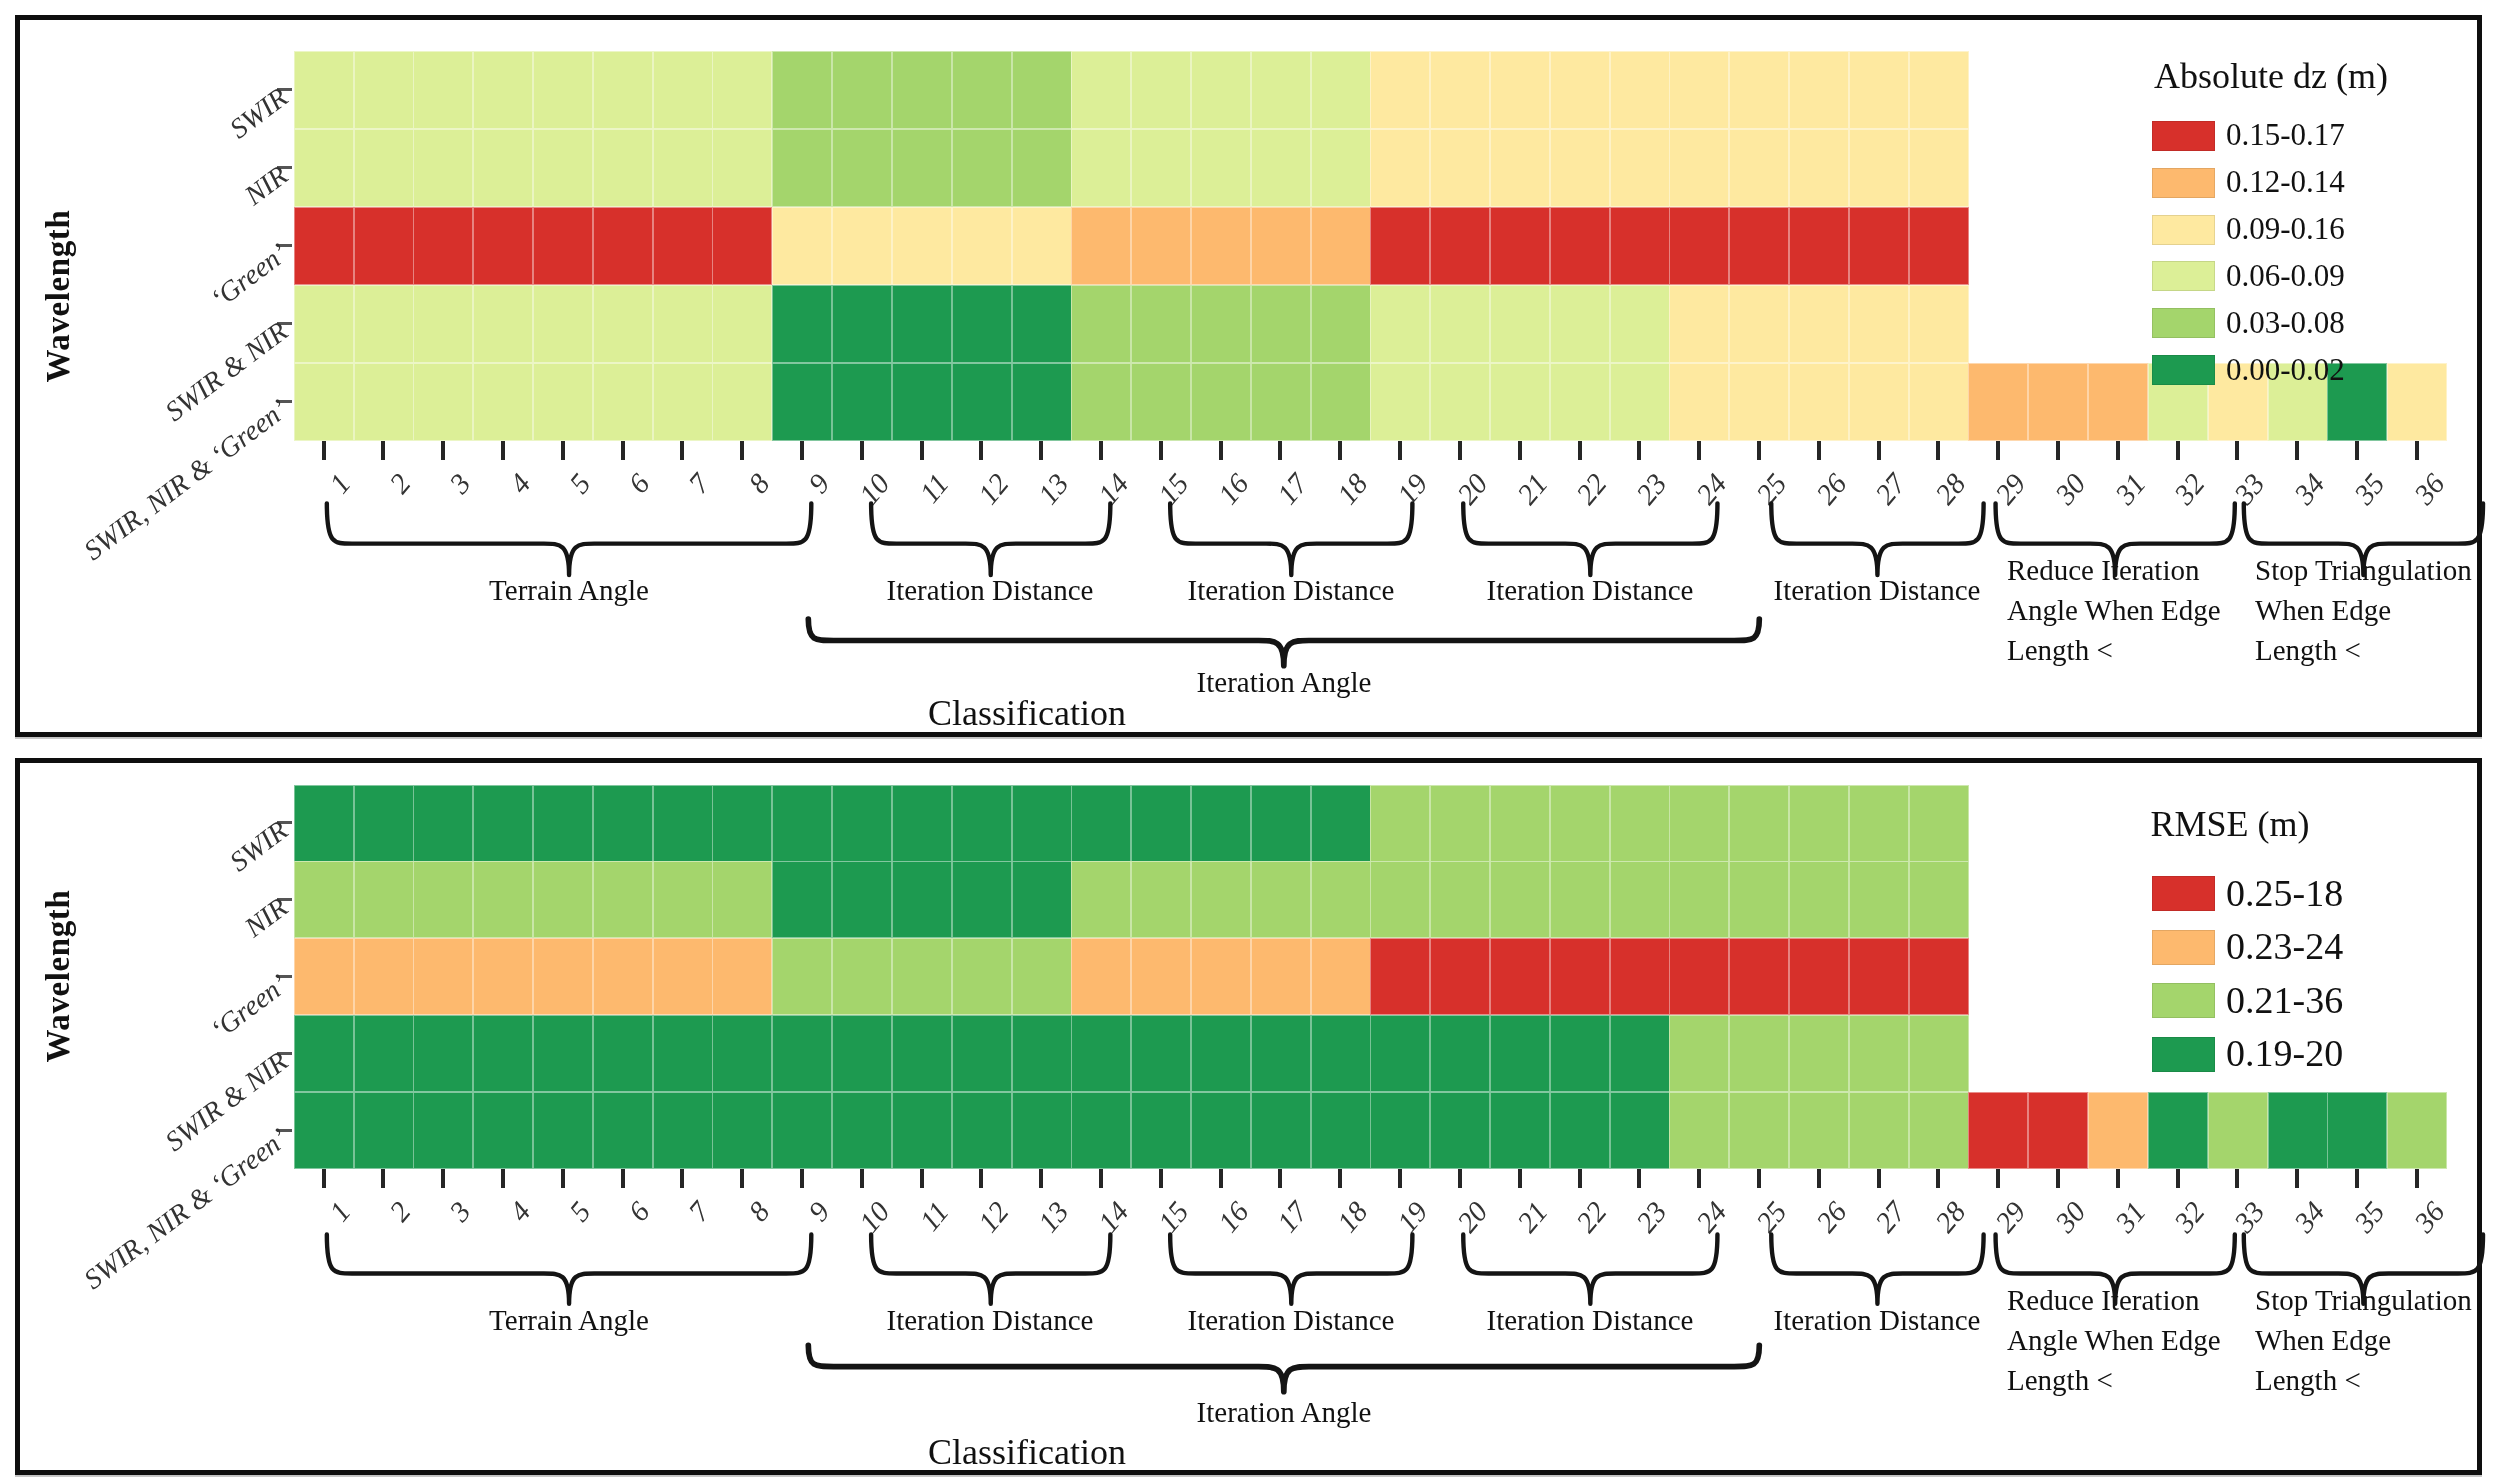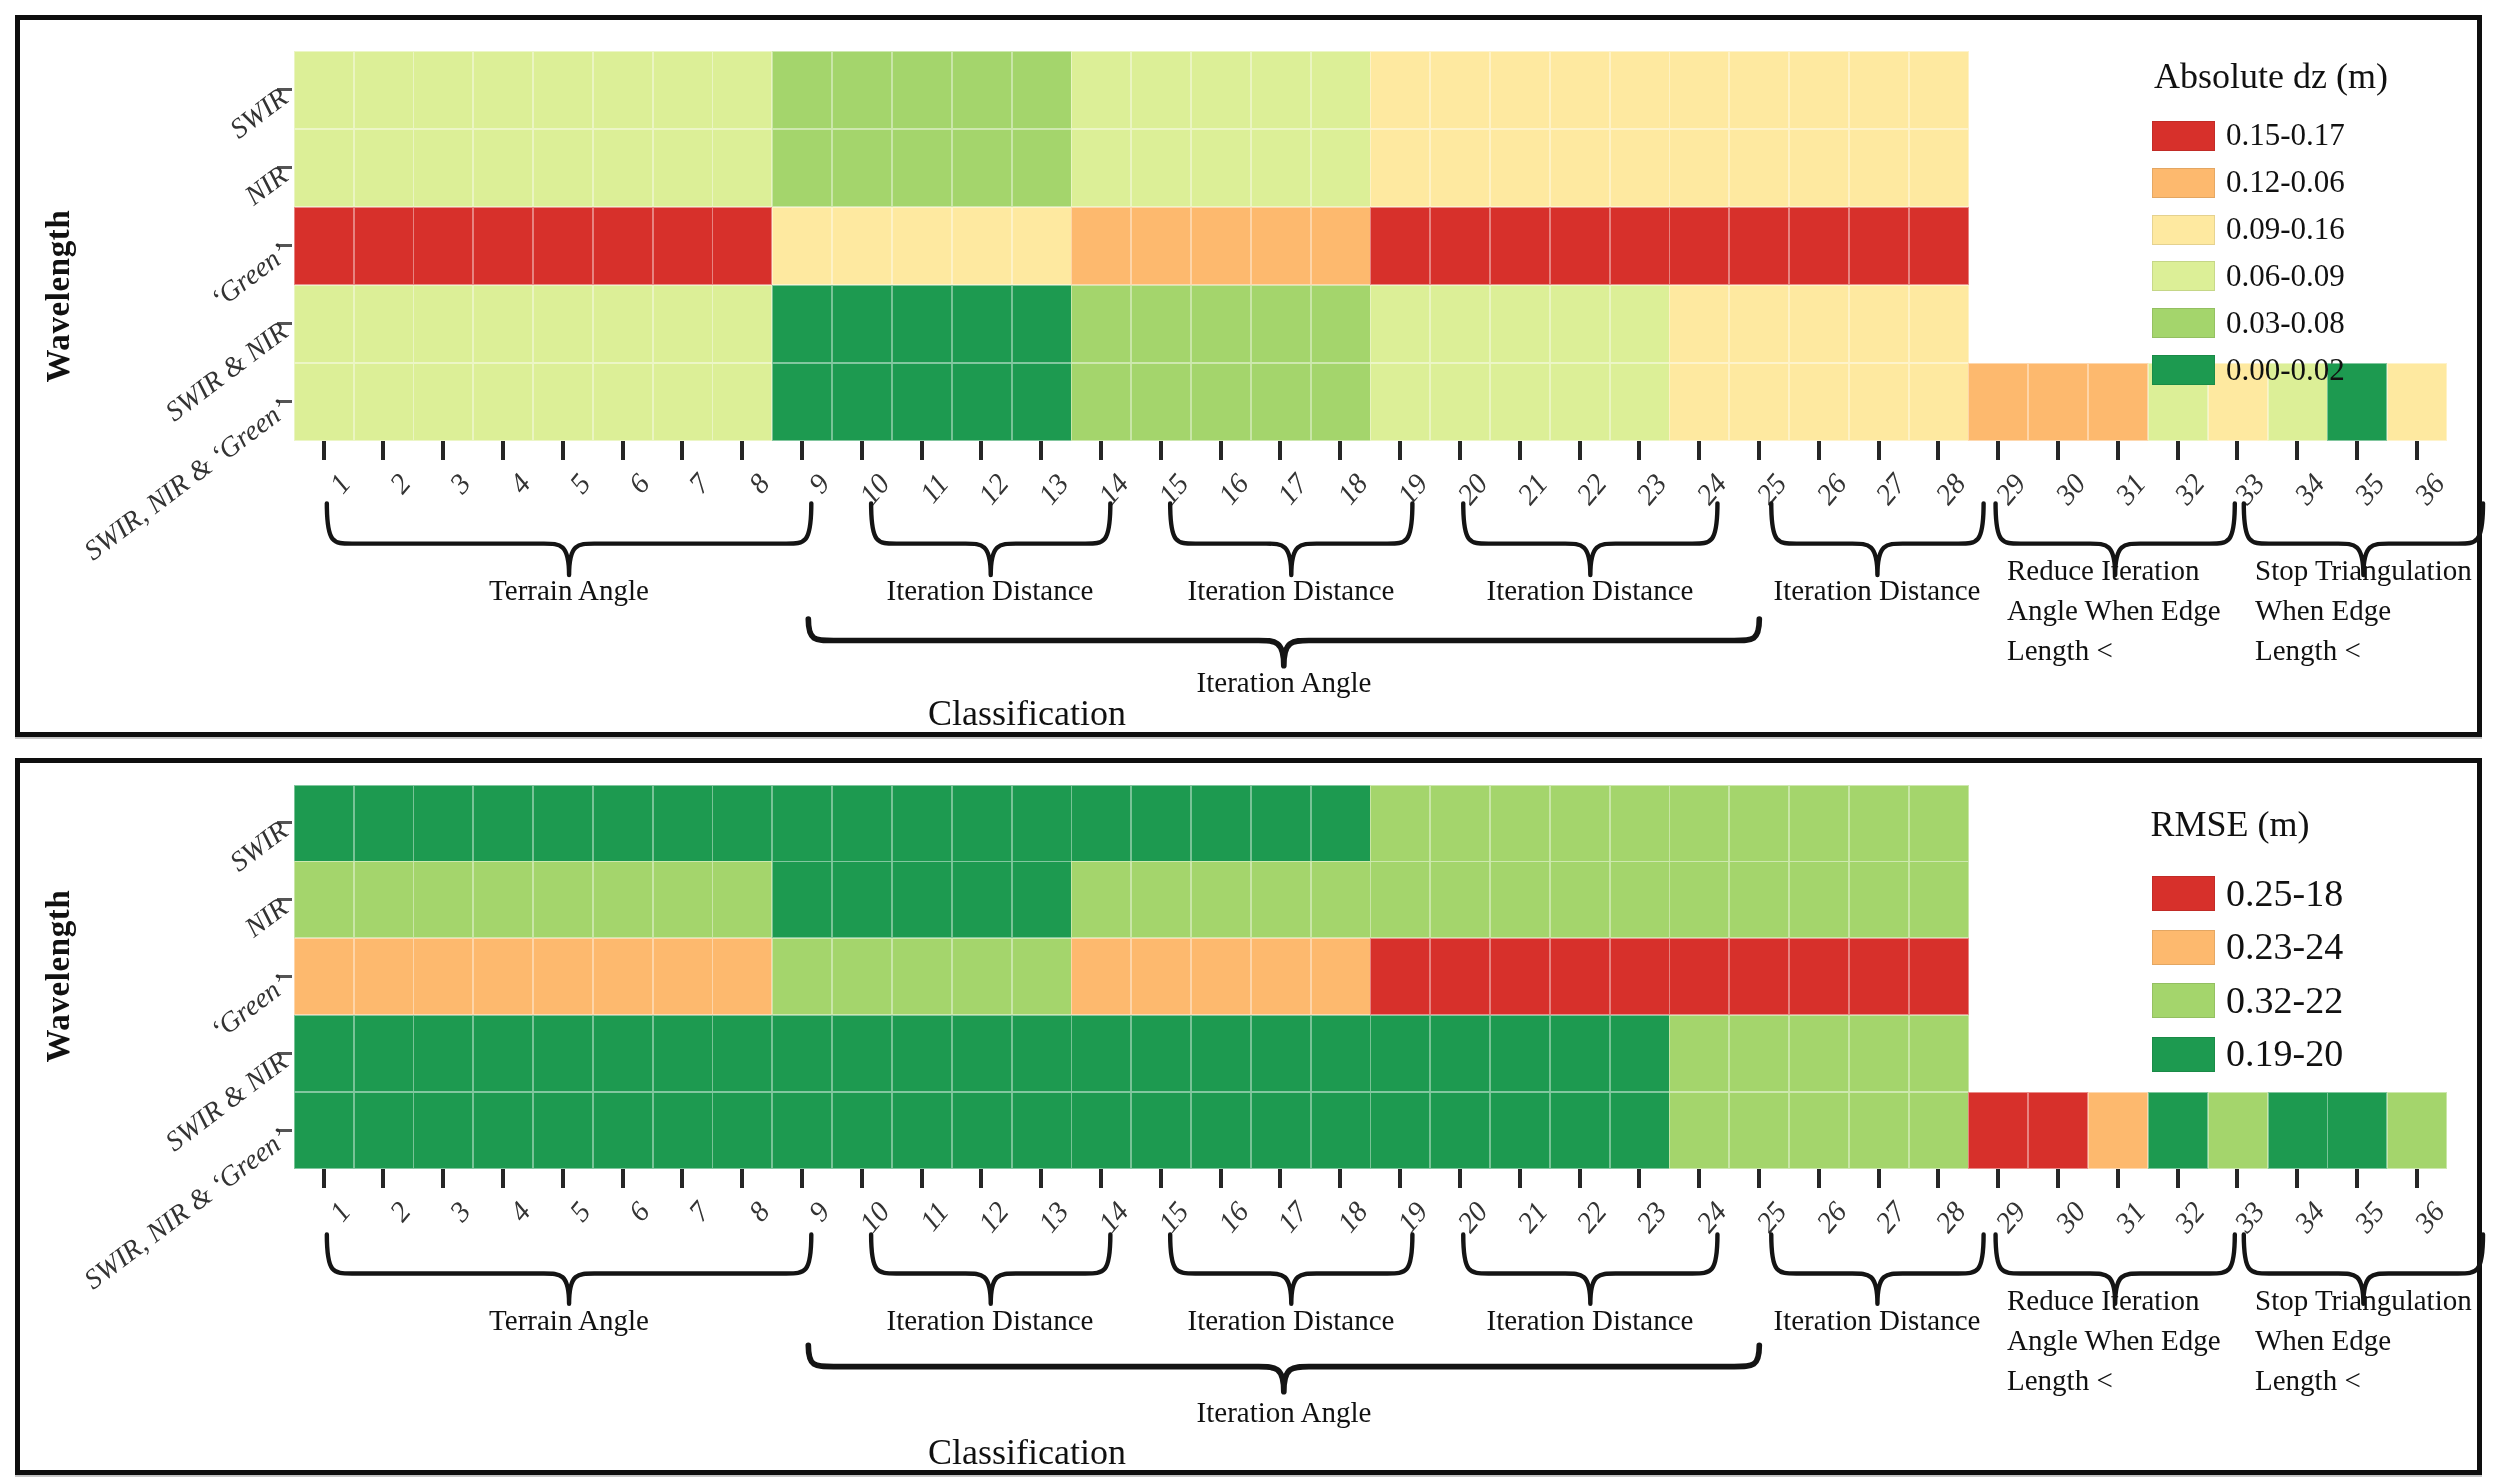--- a/index.html
+++ b/index.html
@@ -307,21 +307,21 @@
       <div class="row-label" style="left: -194px; top: 154px;">NIR</div>
       <div class="ytick" style="left: 277px; top: 244px; width: 15px;"></div>
       <div class="row-label" style="left: -194px; top: 232px;">‘Green’</div>
       <div class="ytick" style="left: 277px; top: 322px; width: 15px;"></div>
       <div class="row-label" style="left: -194px; top: 310px;">SWIR &amp; NIR</div>
       <div class="ytick" style="left: 277px; top: 400px; width: 15px;"></div>
       <div class="row-label" style="left: -194px; top: 388px;">SWIR, NIR &amp; ‘Green’</div>
       <div class="legend-swatch" style="left: 2152px; top: 121px; width: 63px; height: 30px; background: rgb(215, 48, 43);"></div>
       <div class="legend-label" style="left: 2226px; top: 116px; font: 31px / 38px &quot;Liberation Serif&quot;, &quot;DejaVu Serif&quot;, serif;">0.15-0.17</div>
       <div class="legend-swatch" style="left: 2152px; top: 168px; width: 63px; height: 30px; background: rgb(253, 185, 110);"></div>
-      <div class="legend-label" style="left: 2226px; top: 163px; font: 31px / 38px &quot;Liberation Serif&quot;, &quot;DejaVu Serif&quot;, serif;">0.12-0.06</div>
+      <div class="legend-label" style="left: 2226px; top: 163px; font: 31px / 38px &quot;Liberation Serif&quot;, &quot;DejaVu Serif&quot;, serif;">0.12-0.14</div>
       <div class="legend-swatch" style="left: 2152px; top: 215px; width: 63px; height: 30px; background: rgb(254, 233, 160);"></div>
       <div class="legend-label" style="left: 2226px; top: 210px; font: 31px / 38px &quot;Liberation Serif&quot;, &quot;DejaVu Serif&quot;, serif;">0.09-0.16</div>
       <div class="legend-swatch" style="left: 2152px; top: 261px; width: 63px; height: 30px; background: rgb(220, 239, 151);"></div>
       <div class="legend-label" style="left: 2226px; top: 257px; font: 31px / 38px &quot;Liberation Serif&quot;, &quot;DejaVu Serif&quot;, serif;">0.06-0.09</div>
       <div class="legend-swatch" style="left: 2152px; top: 308px; width: 63px; height: 30px; background: rgb(164, 213, 108);"></div>
       <div class="legend-label" style="left: 2226px; top: 304px; font: 31px / 38px &quot;Liberation Serif&quot;, &quot;DejaVu Serif&quot;, serif;">0.03-0.08</div>
       <div class="legend-swatch" style="left: 2152px; top: 355px; width: 63px; height: 30px; background: rgb(29, 154, 80);"></div>
       <div class="legend-label" style="left: 2226px; top: 351px; font: 31px / 38px &quot;Liberation Serif&quot;, &quot;DejaVu Serif&quot;, serif;">0.00-0.02</div>
       <div class="group-label center" style="left: 286px; width: 566px; top: 570px;">Terrain Angle</div>
       <div class="group-label center" style="left: 707px; width: 566px; top: 570px;">Iteration Distance</div>
@@ -567,21 +567,21 @@
       <div class="row-label" style="left: -194px; top: 963px;">‘Green’</div>
       <div class="ytick" style="left: 277px; top: 1052px; width: 15px;"></div>
       <div class="row-label" style="left: -194px; top: 1040px;">SWIR &amp; NIR</div>
       <div class="ytick" style="left: 277px; top: 1129px; width: 15px;"></div>
       <div class="row-label" style="left: -194px; top: 1117px;">SWIR, NIR &amp; ‘Green’</div>
       <div class="legend-swatch" style="left: 2152px; top: 876px; width: 63px; height: 35px; background: rgb(215, 48, 43);"></div>
       <div class="legend-label" style="left: 2226px; top: 871px; font: 38px / 45px &quot;Liberation Serif&quot;, &quot;DejaVu Serif&quot;, serif;">0.25-18</div>
       <div class="legend-swatch" style="left: 2152px; top: 930px; width: 63px; height: 35px; background: rgb(253, 185, 110);"></div>
       <div class="legend-label" style="left: 2226px; top: 924px; font: 38px / 45px &quot;Liberation Serif&quot;, &quot;DejaVu Serif&quot;, serif;">0.23-24</div>
       <div class="legend-swatch" style="left: 2152px; top: 983px; width: 63px; height: 35px; background: rgb(164, 213, 108);"></div>
-      <div class="legend-label" style="left: 2226px; top: 978px; font: 38px / 45px &quot;Liberation Serif&quot;, &quot;DejaVu Serif&quot;, serif;">0.32-22</div>
+      <div class="legend-label" style="left: 2226px; top: 978px; font: 38px / 45px &quot;Liberation Serif&quot;, &quot;DejaVu Serif&quot;, serif;">0.21-36</div>
       <div class="legend-swatch" style="left: 2152px; top: 1037px; width: 63px; height: 35px; background: rgb(29, 154, 80);"></div>
       <div class="legend-label" style="left: 2226px; top: 1031px; font: 38px / 45px &quot;Liberation Serif&quot;, &quot;DejaVu Serif&quot;, serif;">0.19-20</div>
       <div class="group-label center" style="left: 286px; width: 566px; top: 1300px;">Terrain Angle</div>
       <div class="group-label center" style="left: 707px; width: 566px; top: 1300px;">Iteration Distance</div>
       <div class="group-label center" style="left: 1008px; width: 566px; top: 1300px;">Iteration Distance</div>
       <div class="group-label center" style="left: 1307px; width: 566px; top: 1300px;">Iteration Distance</div>
       <div class="group-label center" style="left: 1594px; width: 566px; top: 1300px;">Iteration Distance</div>
       <div class="group-label left" style="left: 2007px; top: 1280px; width: 327px;">
         <div>Reduce Iteration</div>
         <div>Angle When Edge</div>

